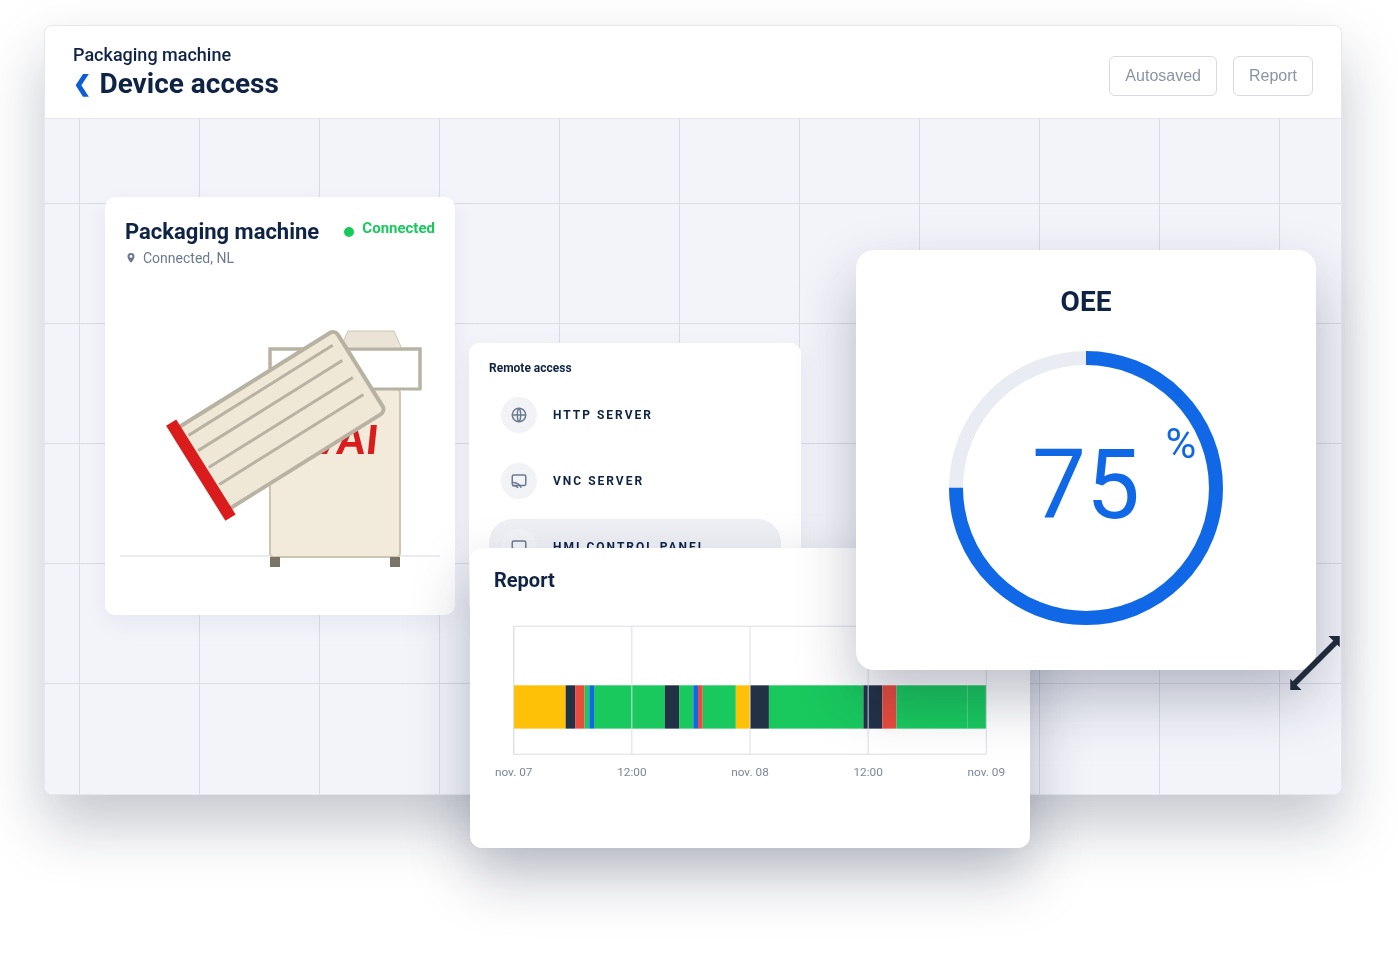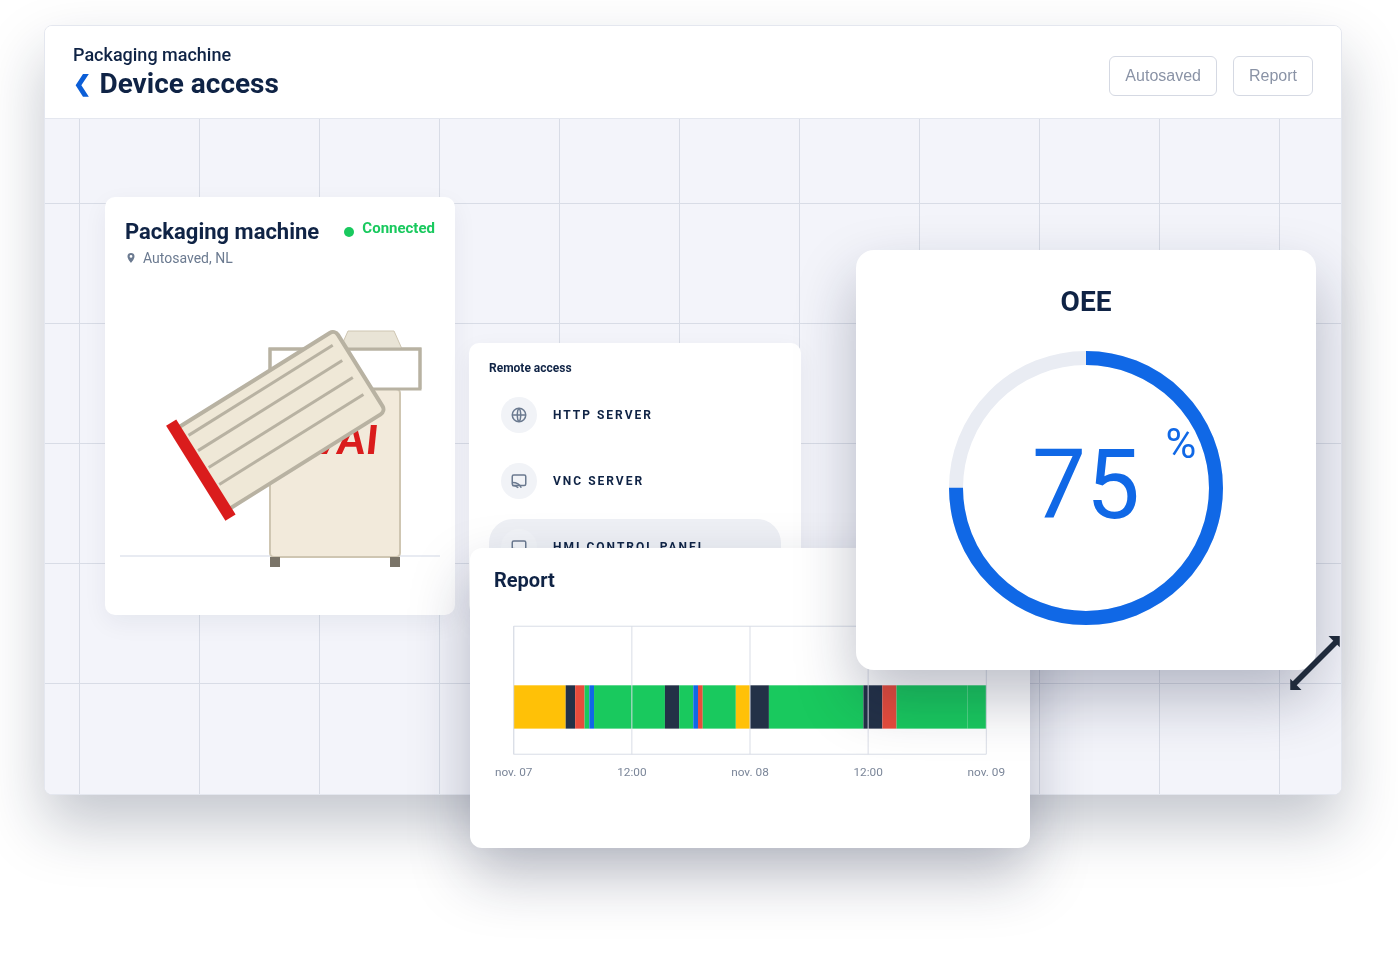--- a/index.html
+++ b/index.html
@@ -135,21 +135,21 @@
   <div class="canvas">
 
     <div class="card device">
       <div class="device-head">
         <div>
           <div class="device-title">Packaging machine</div>
           <div class="loc">
             <svg class="pin" viewBox="0 0 24 24">
                 <path fill="#6b7a90" d="M12 2a7 7 0 0 0-7 7c0 5 7 13 7 13s7-8 7-13a7 7 0 0 0-7-7zm0 9.5A2.5 2.5 0 1 1 12 6a2.5 2.5 0 0 1 0 5.5z"></path>
               </svg>
-            <span>Autosaved, NL</span>
+            <span>Connected, NL</span>
           </div>
         </div>
         <span class="status">
           <span class="dot"></span>
           <span>Connected</span>
         </span>
       </div>
 
       <div class="device-art">
         

